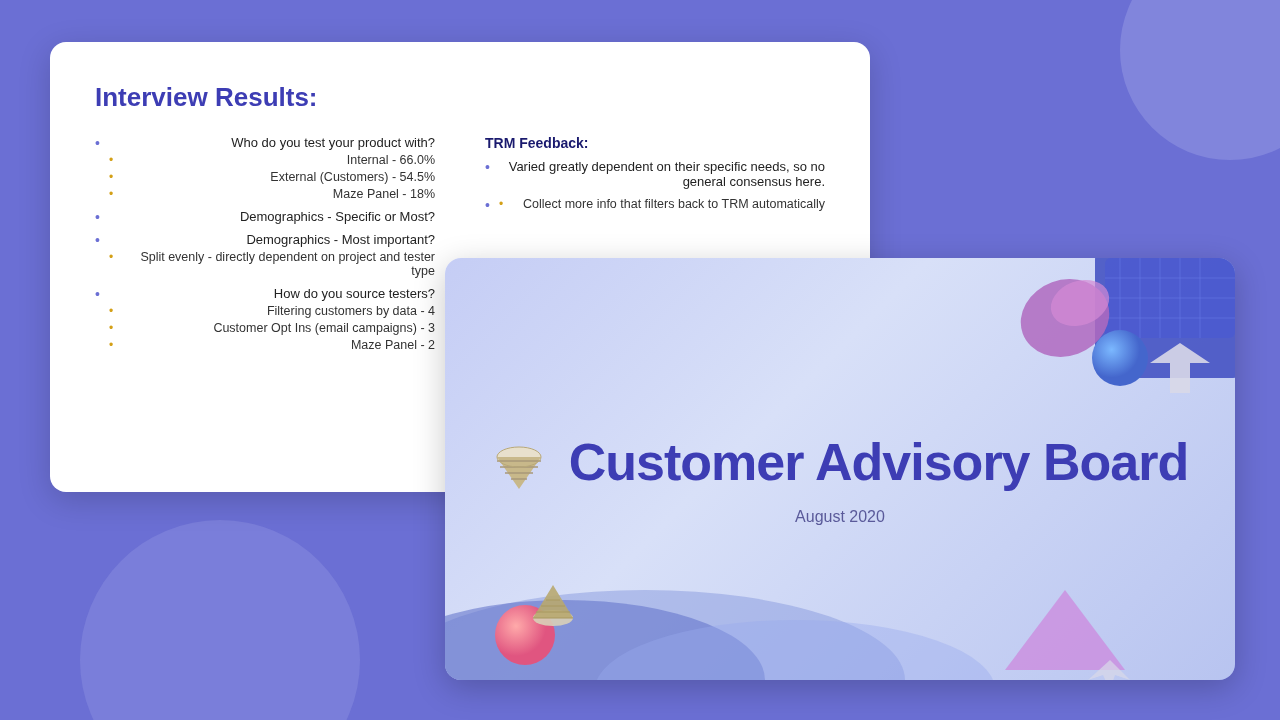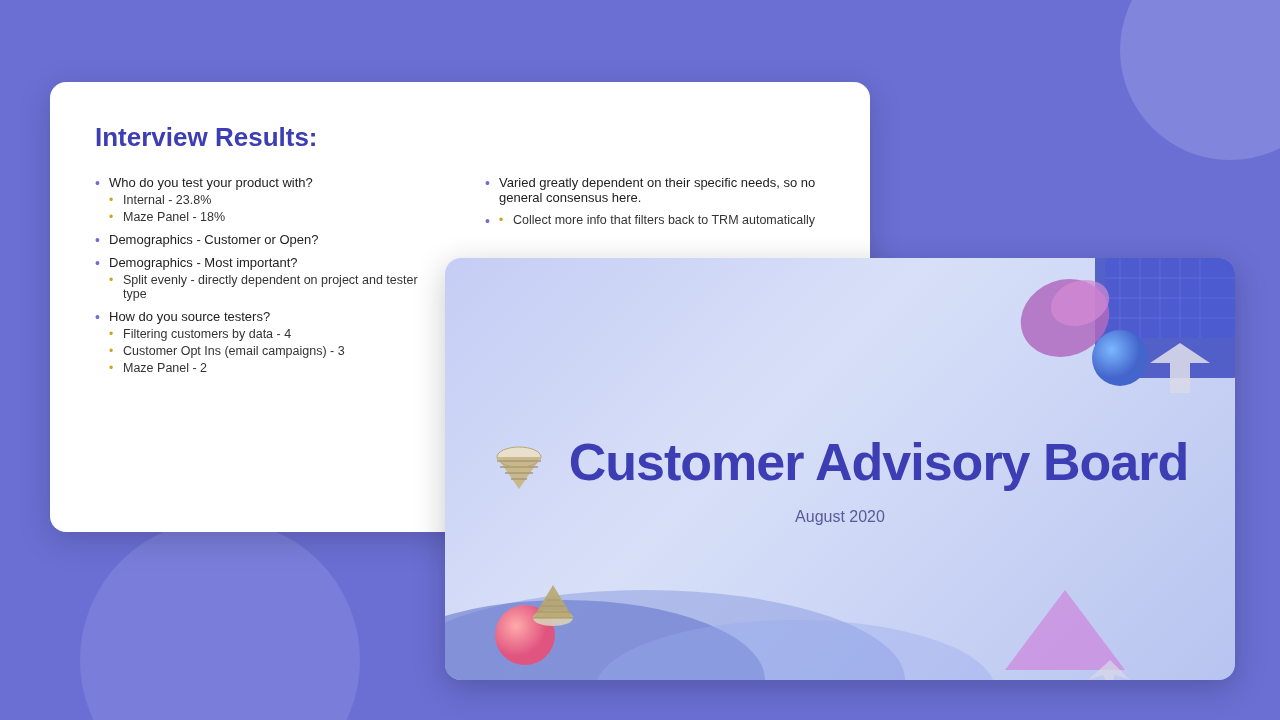--- a/index.html
+++ b/index.html
@@ -41,21 +41,20 @@
       position: absolute;
       top: 42px;
       left: 50px;
       width: 820px;
       height: 450px;
       background: #ffffff;
       border-radius: 16px;
       padding: 40px 45px;
       box-shadow: 0 8px 32px rgba(0,0,0,0.18);
       z-index: 2;
-      margin-top: 40px;
     }
 
     .slide-left h1 {
       color: #3d3db4;
       font-size: 26px;
       font-weight: 800;
       margin-bottom: 22px;
     }
 
     .slide-content {
@@ -75,20 +74,21 @@
     .section-title {
       color: #1a1a6e;
       font-size: 14px;
       font-weight: 700;
       margin-bottom: 8px;
     }
 
     ul {
       list-style: none;
       padding: 0;
+      text-align: right;
     }
 
     .level1 > li {
       position: relative;
       padding-left: 14px;
       margin-bottom: 8px;
       font-size: 13px;
       color: #222;
     }
 
@@ -175,45 +175,47 @@
 <div class="slide-left">
   <h1>Interview Results:</h1>
 
   <div class="slide-content">
 
     <div class="left-col">
       <ul class="level1">
         <li>
           <span>Who do you test your product with?</span>
           <ul class="level2">
-            <li>Internal - 23.8%</li>
+            <li>Internal - 66.0%</li>
+            <li>External (Customers) - 54.5%</li>
             <li>Maze Panel - 18%</li>
           </ul>
         </li>
         <li>
-          <span>Demographics - Customer or Open?</span>
+          <span>Demographics - Specific or Most?</span>
         </li>
         <li>
           <span>Demographics - Most important?</span>
           <ul class="level2">
             <li>Split evenly - directly dependent on project and tester type</li>
           </ul>
         </li>
         <li>
           <span>How do you source testers?</span>
           <ul class="level2">
             <li>Filtering customers by data - 4</li>
             <li>Customer Opt Ins (email campaigns) - 3</li>
             <li>Maze Panel - 2</li>
           </ul>
         </li>
       </ul>
     </div>
 
     <div class="right-col">
+      <div class="section-title">TRM Feedback:</div>
       <ul class="level1">
         <li>
           <span>Varied greatly dependent on their specific needs, so no general consensus here.</span>
         </li>
         <li>
           <ul class="level2">
             <li>Collect more info that filters back to TRM automatically</li>
           </ul>
         </li>
       </ul>

